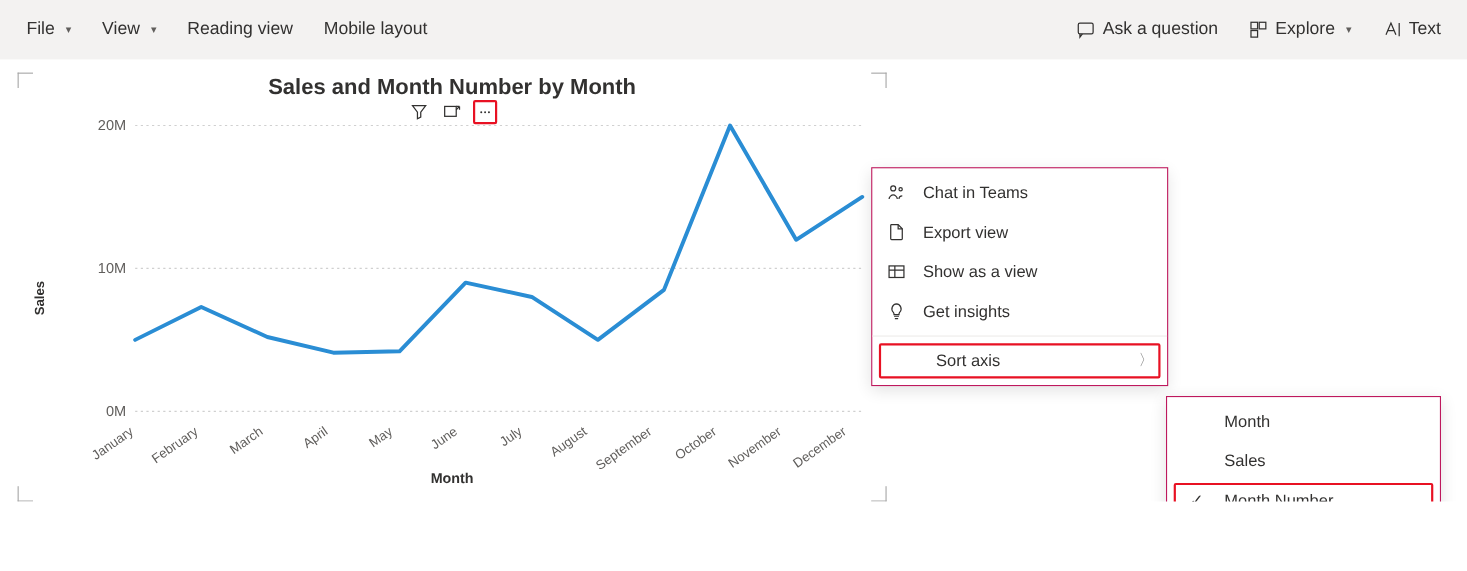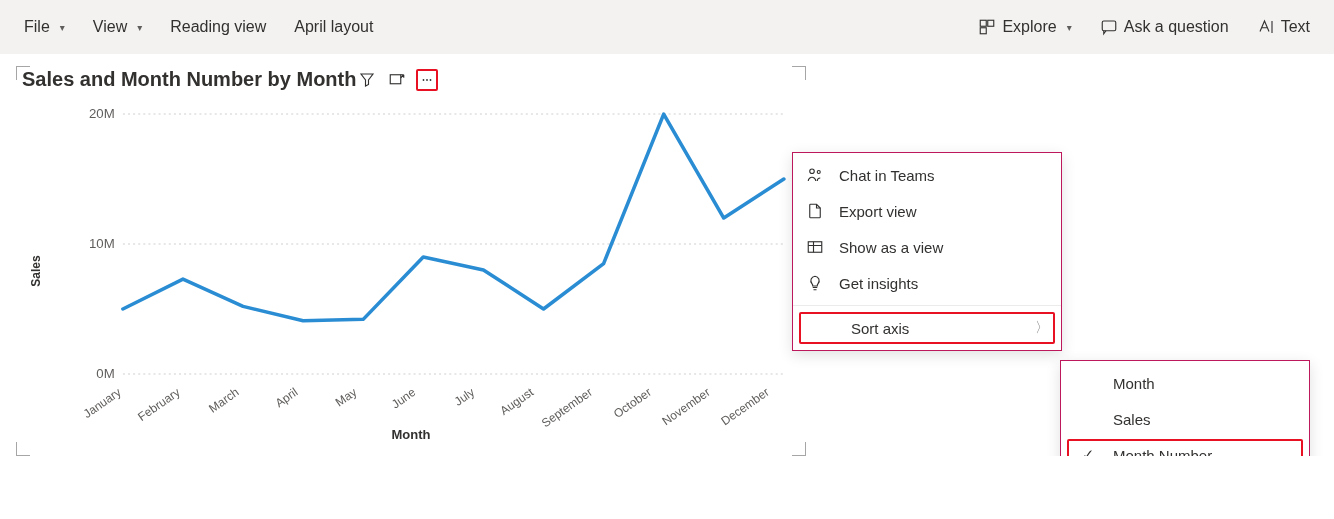--- a/index.html
+++ b/index.html
@@ -48,20 +48,21 @@
   }
   .c-tl { top: 0; left: 0; border-top-width: 1.5px; border-left-width: 1.5px; }
   .c-tr { top: 0; right: 0; border-top-width: 1.5px; border-right-width: 1.5px; }
   .c-bl { bottom: 0; left: 0; border-bottom-width: 1.5px; border-left-width: 1.5px; }
   .c-br { bottom: 0; right: 0; border-bottom-width: 1.5px; border-right-width: 1.5px; }
 
   .visual-header {
     display: flex;
     align-items: center;
     padding: 2px 6px 0 6px;
+    flex-direction: column;
   }
   .vtitle { font-size: 20px; font-weight: 600; }
   .vactions { display: flex; align-items: center; gap: 8px; }
   .iconbtn { width: 22px; height: 22px; display: flex; align-items: center; justify-content: center; cursor: pointer; }
   .hl-red { border: 2px solid #e81123; border-radius: 2px; padding: 1px 3px; }
 
   .chart-area {
     position: absolute;
     top: 34px; left: 10px; right: 10px; bottom: 14px;
   }
@@ -122,37 +123,37 @@
   .sort-row { padding-left: 18px; }
 </style>
 </head>
 <body>
 
 <div class="toolbar">
   <div class="toolbar-left">
     <div class="tb-item chev">File</div>
     <div class="tb-item chev">View</div>
     <div class="tb-item">Reading view</div>
-    <div class="tb-item">April layout</div>
+    <div class="tb-item">Mobile layout</div>
   </div>
   <div class="toolbar-right">
+    <div class="tb-item">
+      <svg class="icon-svg" viewBox="0 0 24 24">
+          <rect x="3" y="4" width="18" height="13" rx="2"></rect>
+          <path d="M8 17l-3 4v-4"></path>
+        </svg>
+      <span>Ask a question</span>
+    </div>
     <div class="tb-item chev">
       <svg class="icon-svg" viewBox="0 0 24 24">
           <rect x="3" y="3" width="8" height="8"></rect>
           <rect x="13" y="3" width="8" height="8"></rect>
           <rect x="3" y="13" width="8" height="8"></rect>
         </svg>
       <span>Explore</span>
-    </div>
-    <div class="tb-item">
-      <svg class="icon-svg" viewBox="0 0 24 24">
-          <rect x="3" y="4" width="18" height="13" rx="2"></rect>
-          <path d="M8 17l-3 4v-4"></path>
-        </svg>
-      <span>Ask a question</span>
     </div>
     <div class="tb-item">
       <svg class="icon-svg" viewBox="0 0 24 24">
           <path d="M4 18L10 4l6 14M6 13h8"></path>
           <path d="M20 4v16"></path>
         </svg>
       <span>Text</span>
     </div>
   </div>
 </div>

